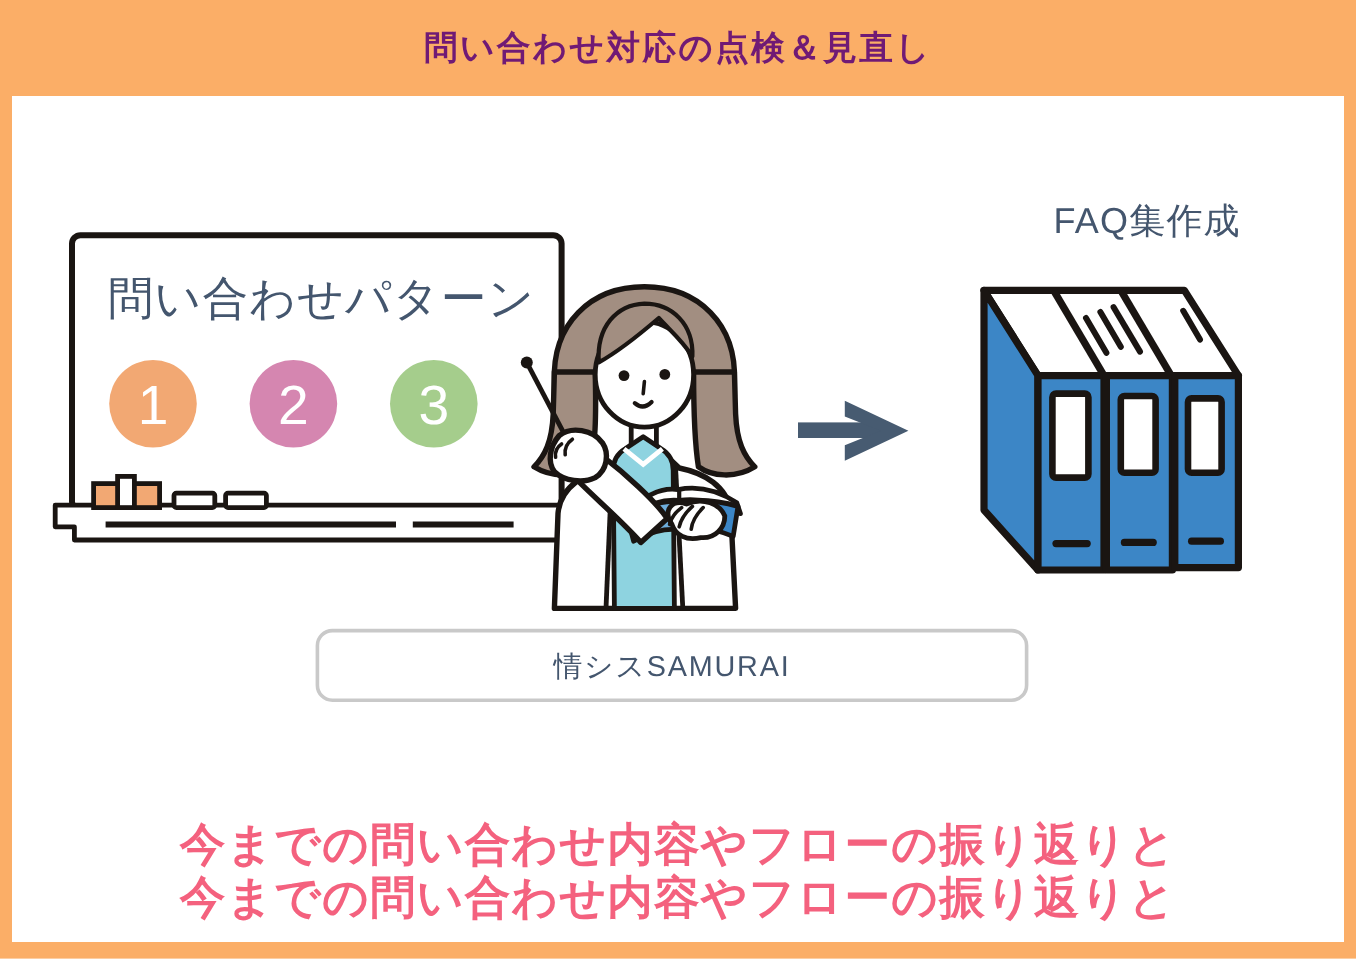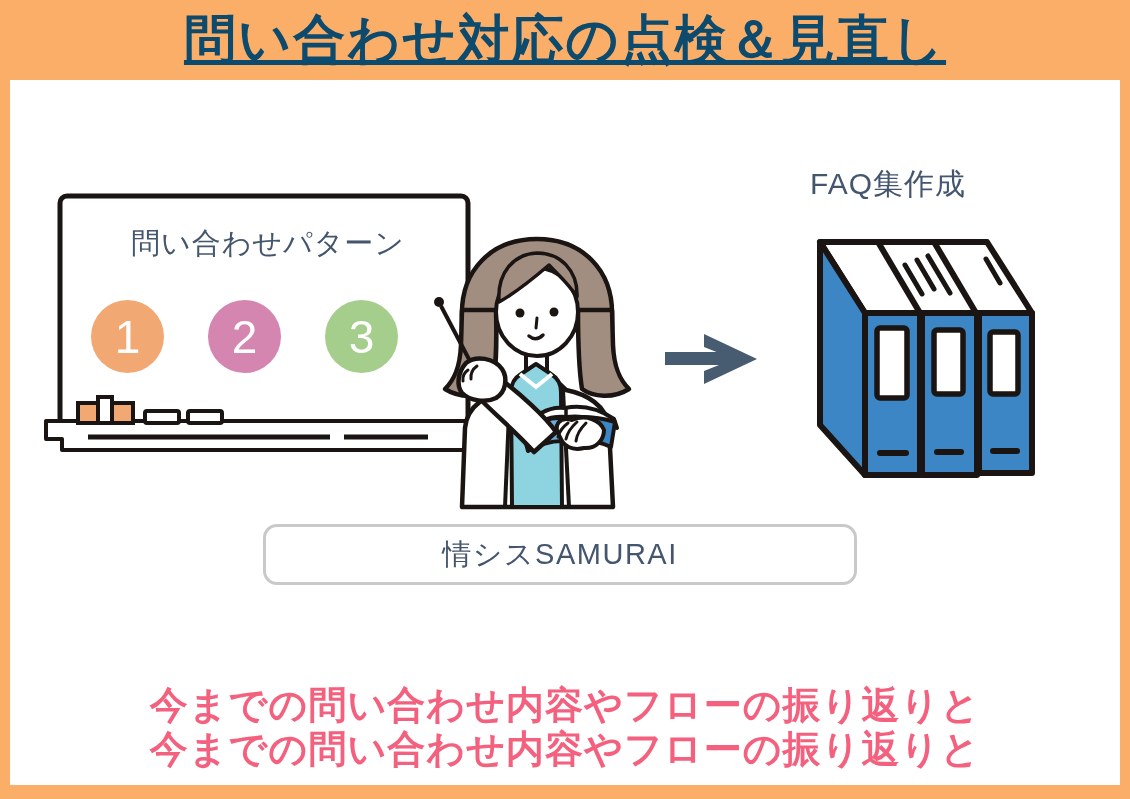--- a/index.html
+++ b/index.html
@@ -19,69 +19,68 @@
     width: 1110px; height: 705px;
     background: #ffffff;
   }
   .header {
     position: absolute;
     left: 0; top: 0;
     width: 1130px; height: 80px;
     display: flex; align-items: center; justify-content: center;
   }
   .header-title {
-    color: #0c4a6e;
-    font-size: 52px;
+    color: #701a75;
+    font-size: 28px;
     font-weight: 700;
     letter-spacing: 2px;
-    text-decoration: underline;
   }
   svg.art {
     position: absolute;
     left: 0; top: 0;
     width: 1130px; height: 799px;
   }
   .overlay { position: absolute; }
 
   .board-title {
     left: 70px; top: 224px; width: 396px;
     text-align: center;
     color: #44566E;
-    font-size: 29px;
+    font-size: 38px;
     letter-spacing: 1px;
   }
   .step-circle {
     top: 300px;
     width: 73px; height: 73px;
     border-radius: 50%;
     display: flex; align-items: center; justify-content: center;
   }
   .step-circle span {
     color: #ffffff;
     font-size: 46px;
     line-height: 1;
   }
   .faq-label {
-    left: 758px; top: 164px; width: 260px;
+    left: 826px; top: 164px; width: 260px;
     text-align: center;
     color: #44566E;
     font-size: 30px;
     letter-spacing: 1px;
   }
   .brand-box {
     left: 263px; top: 524px;
     width: 594px; height: 61px;
     background: #ffffff;
     border: 3px solid #C9C9C9;
     border-radius: 14px;
     display: flex; align-items: center; justify-content: center;
   }
   .brand-box span {
     color: #44566E;
-    font-size: 29px;
+    font-size: 24px;
     letter-spacing: 1.5px;
   }
   .caption {
     left: 0; top: 683px; width: 1130px;
     text-align: center;
     font-size: 38px;
     font-weight: 700;
     line-height: 44px;
     letter-spacing: 1px;
   }

